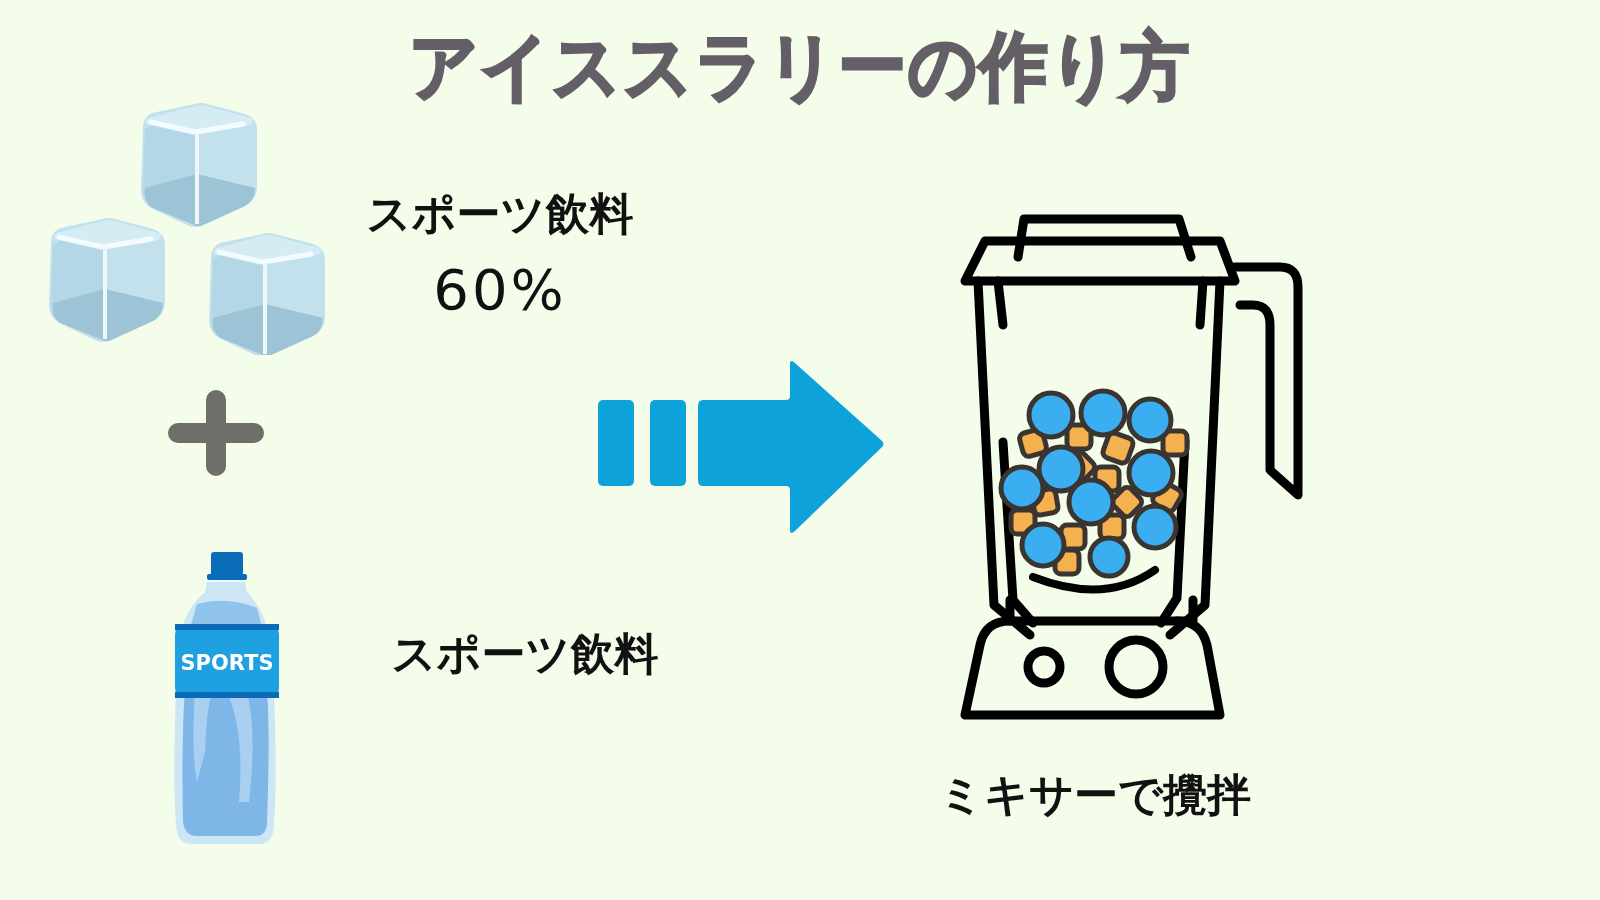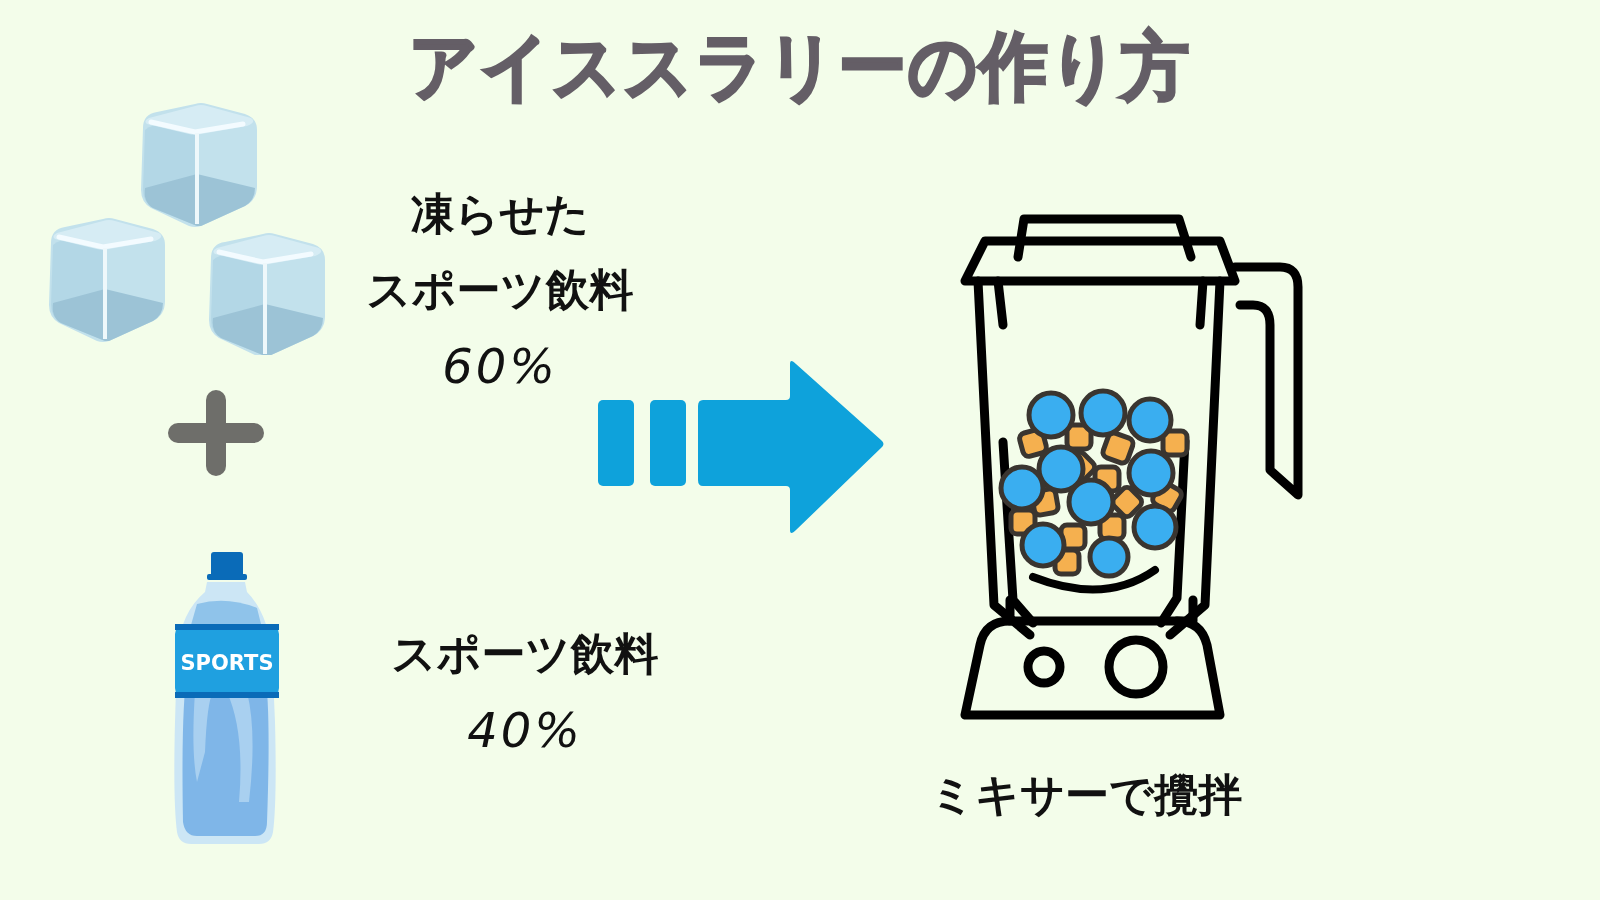--- a/index.html
+++ b/index.html
@@ -14,23 +14,23 @@
     left: 0; width: 1600px; top: 18px; text-align: center;
     font-size: 74px; font-weight: 900; color: #645e66;
     letter-spacing: 2px;
     -webkit-text-stroke: 3px #645e66;
     transform: scaleX(0.92);
   }
   .label {
     color: #111; text-align: center; font-size: 44px; line-height: 76px;
     font-weight: bold;
   }
-  .pct { font-weight: normal; font-size: 48px; letter-spacing: 3px; font-style: italic; }
+  .pct { font-weight: normal; font-size: 56px; letter-spacing: 3px; }
   .caption {
-    color: #111; font-size: 44px; font-weight: bold; 
+    color: #111; font-size: 44px; font-weight: bold; text-align: center;
   }
   svg { display: block; }
 </style>
 </head>
 <body>
 
 <div class="abs title">アイススラリーの作り方</div>
 
 <div class="abs" style="left:40px;top:95px;width:300px;height:260px;">
   <svg width="300" height="260" viewBox="0 0 300 260">
@@ -45,21 +45,20 @@
         <line x1="62" y1="33" x2="62" y2="124" stroke="#eef8fb" stroke-width="4"></line>
       </g>
     </defs>
     <use href="#cube" x="95" y="5"></use>
     <use href="#cube" x="3" y="120"></use>
     <use href="#cube" x="163" y="135"></use>
   </svg>
 </div>
 
 <div class="abs label" style="left:350px;top:176px;width:300px;">
-  <div>凍らせた</div>
   <div>スポーツ飲料</div>
   <div class="pct">60%</div>
 </div>
 
 <div class="abs" style="left:168px;top:390px;width:96px;height:86px;">
   <svg width="96" height="86" viewBox="0 0 96 86">
     <rect x="38" y="0" width="20" height="86" rx="10" fill="#6e6e6a"></rect>
     <rect x="0" y="33" width="96" height="20" rx="10" fill="#6e6e6a"></rect>
   </svg>
 </div>
@@ -75,21 +74,20 @@
     <rect x="40" y="22" width="40" height="6" rx="2" fill="#0a6bb8"></rect>
     <rect x="8" y="72" width="104" height="74" rx="10" fill="#1fa0e0"></rect>
     <rect x="8" y="72" width="104" height="6" fill="#0a6bb8"></rect>
     <rect x="8" y="140" width="104" height="6" fill="#0a6bb8"></rect>
     <text x="60" y="118" text-anchor="middle" font-family="DejaVu Sans, sans-serif" font-size="21" font-weight="bold" fill="#ffffff">SPORTS</text>
   </svg>
 </div>
 
 <div class="abs label" style="left:375px;top:616px;width:300px;">
   <div>スポーツ飲料</div>
-  <div class="pct">40%</div>
 </div>
 
 <div class="abs" style="left:598px;top:360px;width:290px;height:180px;">
   <svg width="290" height="180" viewBox="0 0 290 180">
     <rect x="0" y="40" width="36" height="86" rx="5" fill="#0ea2db"></rect>
     <rect x="52" y="40" width="36" height="86" rx="5" fill="#0ea2db"></rect>
     <path d="M105,40 L188,40 Q192,40 192,36 L192,4 Q192,-2 198,4 L283,80 Q288,84 283,88 L198,170 Q192,176 192,170 L192,130 Q192,126 188,126 L105,126 Q100,126 100,120 L100,46 Q100,40 105,40 Z" fill="#0ea2db"></path>
   </svg>
 </div>
 

